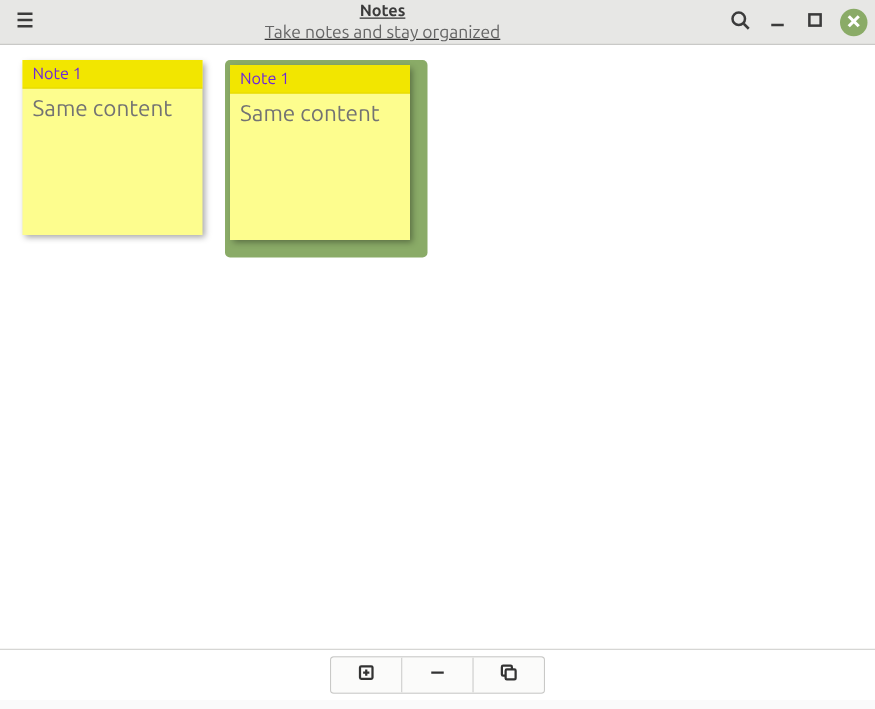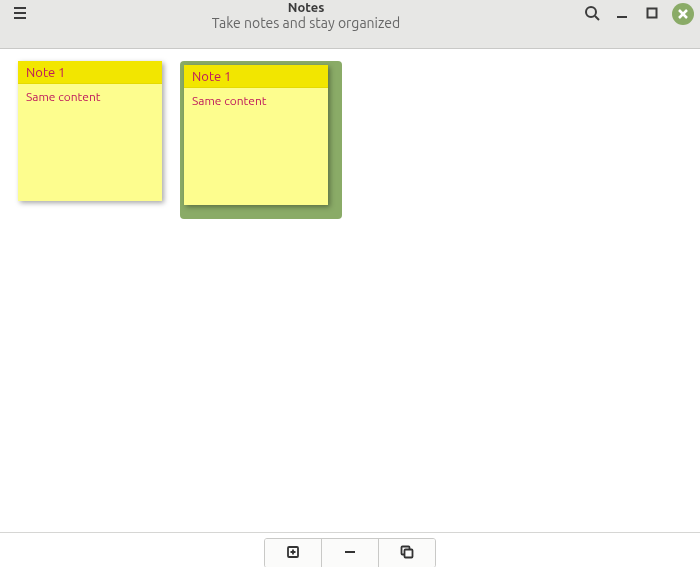--- a/index.html
+++ b/index.html
@@ -8,27 +8,28 @@
     width: 700px;
     height: 567px;
     font-family: "Ubuntu", "Cantarell", "Segoe UI", sans-serif;
     background: #fafafa;
     overflow: hidden;
     color: #333;
   }
 
   
   .headerbar {
-    height: 49px;
+    height: 36px;
     background: #e7e7e5;
     border-bottom: 1px solid #c9c9c7;
     display: flex;
-    align-items: flex-start;
+    align-items: center;
     padding: 0 6px;
     box-sizing: border-box;
+    text-decoration: underline;
   }
   .hb-left  { flex: 0 0 auto; display: flex; align-items: center; }
   .hb-center{ flex: 1 1 auto; text-align: center; line-height: 1.15; }
   .hb-right { flex: 0 0 auto; display: flex; align-items: center; gap: 2px; }
 
   .title    { font-size: 13px; font-weight: 700; color: #3b3b3b; }
   .subtitle { font-size: 14px; color: #666; }
 
   .hb-btn {
     width: 28px; height: 28px;
@@ -103,29 +104,29 @@
     width: 144px;
     height: 140px;
     background: #fdfd8e;
     box-shadow: 2px 2px 5px rgba(0,0,0,0.35);
     display: flex;
     flex-direction: column;
     box-sizing: border-box;
   }
   .note-title {
     background: #f2e600;
-    color: #be185d;
+    color: #6d28d9;
     font-size: 13px;
     padding: 4px 8px;
     border-bottom: 1px solid rgba(0,0,0,0.05);
   }
   .note-body {
     padding: 6px 8px;
-    font-size: 12px;
-    color: #be185d;
+    font-size: 18px;
+    color: #737373;
   }
 
   
   .actionbar {
     height: 40px;
     background: #fff;
     border-top: 1px solid #d6d6d4;
     display: flex;
     align-items: center;
     justify-content: center;

